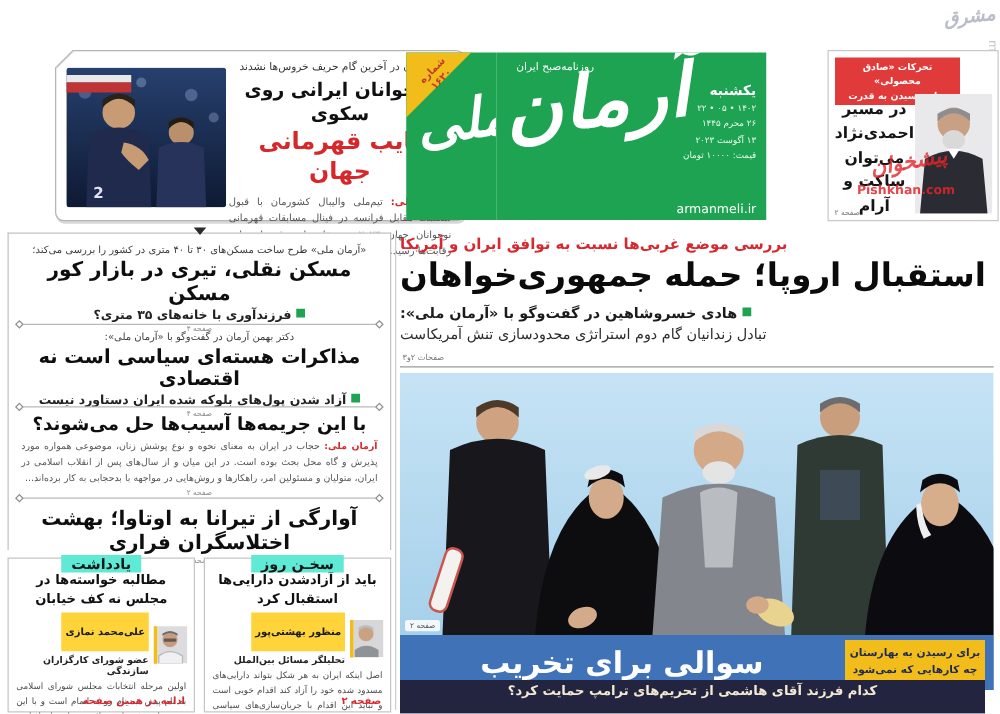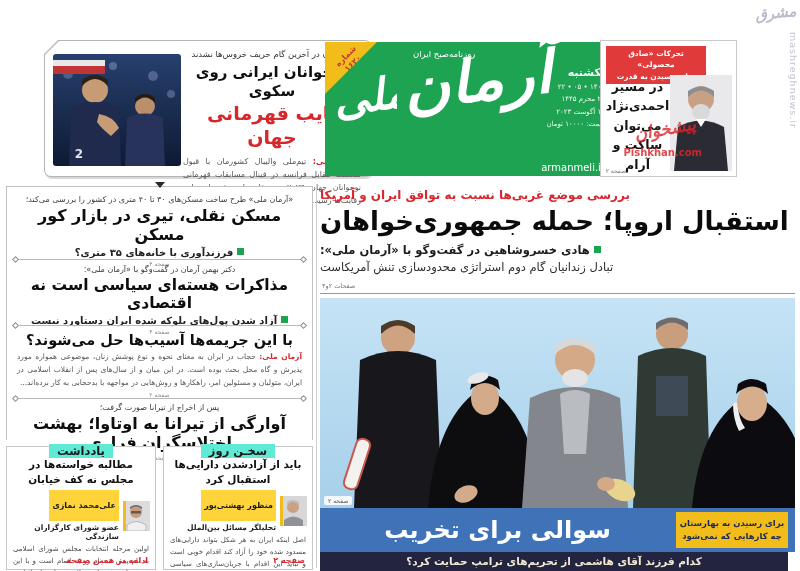--- a/index.html
+++ b/index.html
@@ -44,21 +44,21 @@
   .gtag { position:absolute; left:16px; top:7px; color:#fff; font-size:8.5px; }
   .gcal { position:absolute; left:2px; top:14px; color:#fff; font-size:58px; font-weight:700;
     font-family:"DejaVu Serif", serif; font-style:italic; transform:rotate(-7deg) scaleX(1.1);
     transform-origin:left top; }
   .gdates { position:absolute; right:8px; top:24px; width:64px; text-align:right; color:#fff; }
   .gday { font-size:11px; font-weight:700; margin-bottom:2px; }
   .gd { font-size:7px; line-height:1.75; white-space:nowrap; color:#eafbee; }
   .gsite { position:absolute; right:8px; bottom:3px; color:#fff; font-size:10px; direction:ltr; }
 
   
-  .acard { left:600px; top:40px; width:137px; height:137px; background:#fff; border:1px solid #c9c9c9; }
+  .acard { left:662px; top:40px; width:137px; height:137px; background:#fff; border:1px solid #c9c9c9; }
   .abanner { position:absolute; right:30px; top:5px; left:5px; background:#e13a3a; color:#fff;
     font-size:7.5px; font-weight:700; text-align:center; line-height:1.5; padding:2px 3px; }
   .ahead { position:absolute; right:66px; left:4px; top:36px; text-align:center;
     font-size:12.5px; font-weight:800; line-height:1.55; color:#151515; }
   .aphoto { position:absolute; right:4px; top:34px; width:62px; height:96px; overflow:hidden; }
   .apishfa { position:absolute; right:40px; top:78px; color:rgba(224,38,44,.8); font-size:17px;
     font-weight:700; transform:rotate(-10deg); font-family:"DejaVu Serif", serif; font-style:italic; }
   .apish { position:absolute; right:34px; top:106px; color:rgba(224,38,44,.85); font-size:10px;
     font-weight:700; direction:ltr; }
   .apage { position:absolute; right:110px; bottom:2px; font-size:6px; color:#777; }
@@ -76,21 +76,21 @@
   
   .feature { left:320px; top:298px; width:475px; height:273px; }
   .fphoto { position:absolute; inset:0 0 63px 0; overflow:hidden; }
   .fblue { position:absolute; left:0; right:0; bottom:19px; height:44px; background:#3f72b7;
     display:flex; align-items:center; }
   .ftitle { position:absolute; right:130px; left:10px; text-align:center; color:#fff;
     font-size:24px; font-weight:800; }
   .fyellow { position:absolute; right:7px; top:4px; width:112px; height:36px; background:#f2bc1b;
     color:#1c2a55; font-size:8.5px; font-weight:700; text-align:center; line-height:1.55;
     display:flex; flex-direction:column; justify-content:center; }
-  .fnavy { position:absolute; left:0; right:7px; bottom:0; height:19px; background:#232440;
+  .fnavy { position:absolute; left:0; right:7px; bottom:0; height:27px; background:#232440;
     color:#f3e9d2; font-size:10.5px; font-weight:700; text-align:center; line-height:19px; }
   .fpage { position:absolute; left:4px; bottom:66px; background:rgba(255,255,255,.85);
     color:#555; font-size:6px; padding:1px 4px; border-radius:2px; }
 
   
   .lcol { left:6px; top:186px; width:307px; height:254px; border:1px solid #c2c2c2; border-bottom:none; background:#fff; }
   .ltopmark { position:absolute; top:-5px; left:50%; margin-left:-5px; width:0; height:0;
     border-left:5px solid transparent; border-right:5px solid transparent; border-top:6px solid #2b2b2b; }
   .art { position:absolute; left:6px; right:6px; text-align:center; }
   .akick { font-size:8px; color:#3a3a3a; }
@@ -295,21 +295,20 @@
       <div class="ahl" style="font-size:14.5px;">با این جریمه‌ها آسیب‌ها حل می‌شوند؟</div>
       <div class="abody"><span class="vlead">آرمان ملی:</span> <span>حجاب در ایران به معنای نحوه و نوع پوشش زنان، موضوعی همواره مورد پذیرش و گاه محل بحث بوده است. در این میان و از سال‌های پس از انقلاب اسلامی در ایران، متولیان و مسئولین امر، راهکارها و روش‌هایی در مواجهه با بدحجابی به کار برده‌اند...</span></div>
       <div class="apg">صفحه ۲</div>
     </div>
     <div class="sep" style="top:211px;">
         <span class="dia l"></span>
         <span class="dia r"></span>
       </div>
 
     <div class="art" style="top:216px;">
-      <div class="akick">پس از اخراج از تیرانا صورت گرفت؛</div>
       <div class="ahl" style="font-size:16px;">آوارگی از تیرانا به اوتاوا؛ بهشت اختلاسگران فراری</div>
       <div class="apg">صفحه ۲</div>
     </div>
   </div>
 
   <div class="abs bbox right">
     <div class="bhead"><span class="t">سخـن روز</span></div>
     <div class="bhl">باید از آزادشدن دارایی‌ها استقبال کرد</div>
     <div class="brow">
       <div class="bphoto">

